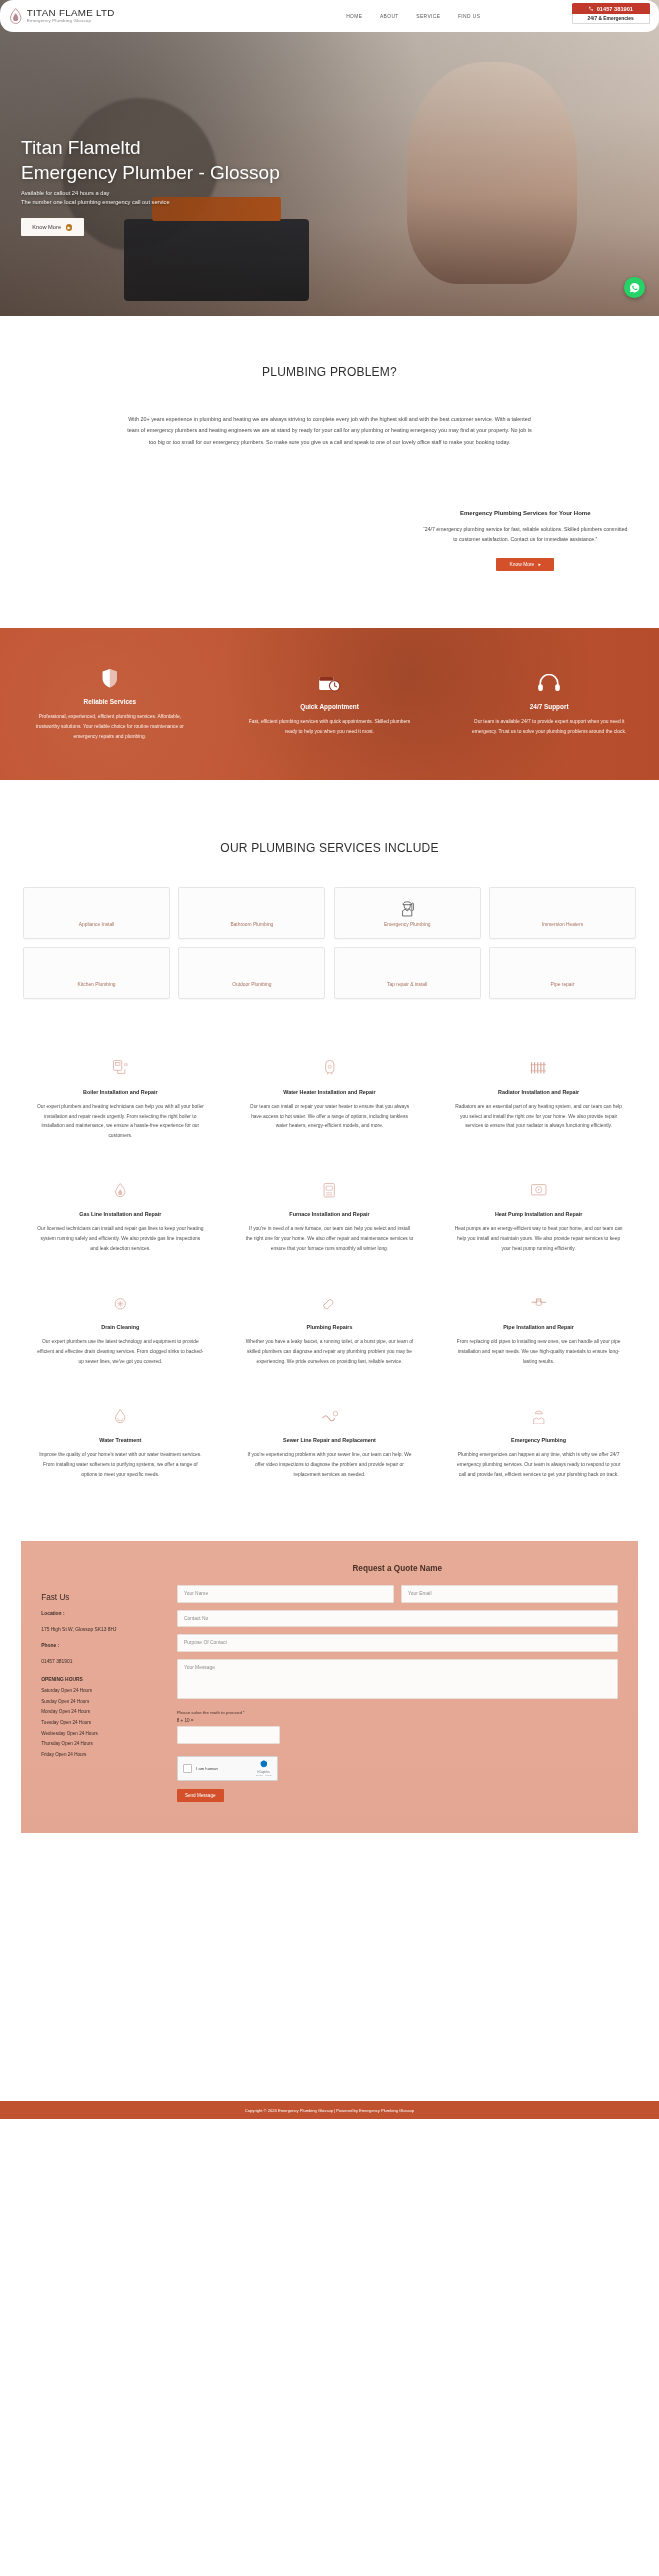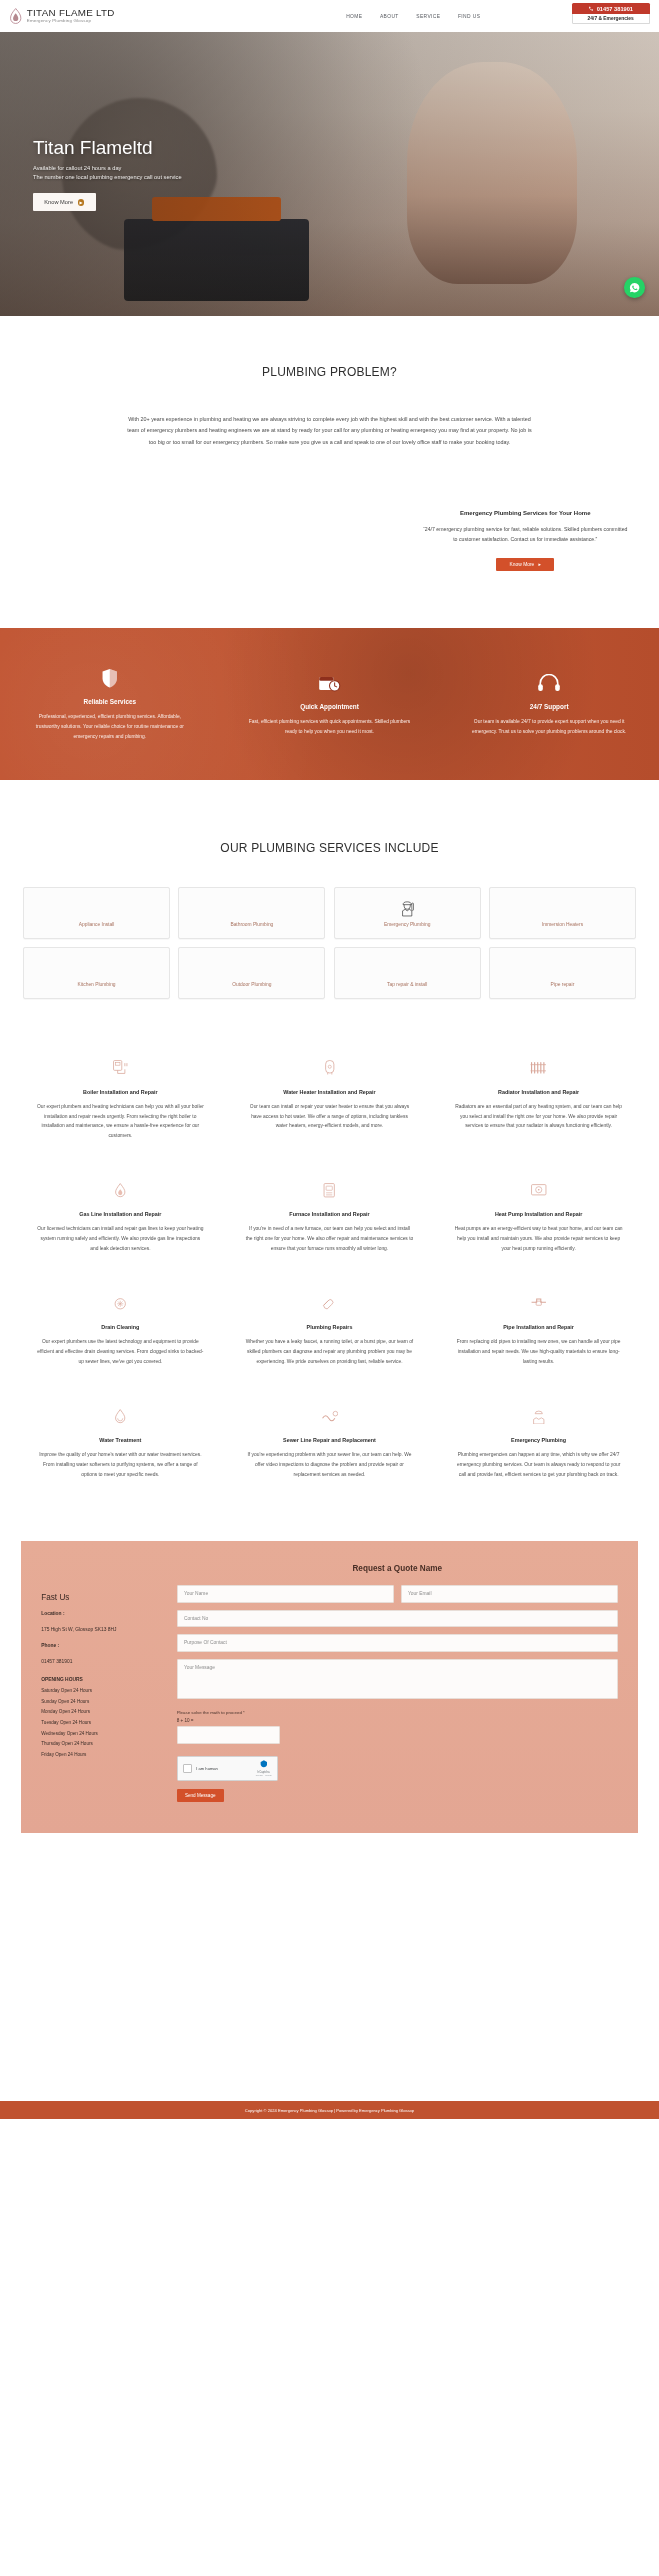--- a/index.html
+++ b/index.html
@@ -13,20 +13,21 @@
 
   
   .header {
     height: 32px;
     display: flex;
     align-items: center;
     padding: 0 9.3px;
     position: relative;
     z-index: 20;
     background: #ffffff;
+    border-radius: 13px;
   }
   .brand { display: flex; align-items: center; gap: 4.1px; }
   .brand-flame { width: 13.4px; height: 16.5px; flex: 0 0 13.4px; }
   .brand-text { line-height: 1.05; }
   .brand-title {
     font-size: 9.8px;
     letter-spacing: 0.3px;
     color: #2b2b2b;
     font-weight: 400;
   }
@@ -113,21 +114,21 @@
     width: 129px; height: 24px; border-radius: 3.1px;
     background: #d4590f;
   }
   .hero-shade {
     position: absolute; inset: 0;
     background: linear-gradient(90deg, rgba(40,35,32,.50) 0%, rgba(40,35,32,.18) 55%, rgba(40,35,32,.05) 100%);
   }
   .hero-inner {
     position: relative;
     z-index: 3;
-    padding: 103px 0 0 33px;
+    padding: 103px 0 0 21px;
     max-width: 392px;
   }
   .hero-title {
     font-size: 19px;
     line-height: 1.32;
     color: #fff;
     font-weight: 400;
     text-shadow: 0 1px 4.1px rgba(0,0,0,.35);
   }
   .hero-sub1, .hero-sub2 {
@@ -368,20 +369,21 @@
 </div>
 
 <div class="hero">
   <div class="hero-figure-left"></div>
   <div class="hero-figure-right"></div>
   <div class="hero-toolbox"></div>
   <div class="hero-shade"></div>
 
   <div class="hero-inner">
     <div class="hero-title">Titan Flameltd</div>
+    <div class="hero-title">Emergency Plumber - Glossop</div>
     <div class="hero-sub1">Available for callout 24 hours a day</div>
     <div class="hero-sub2">The number one local plumbing emergency call out service</div>
     <button class="btn-know">
       <span>Know More</span>
       <span class="chev-circle">▶</span>
     </button>
   </div>
 
   <div class="whatsapp-fab">
     <svg width="11.3" height="11.3" viewBox="0 0 24 24">

